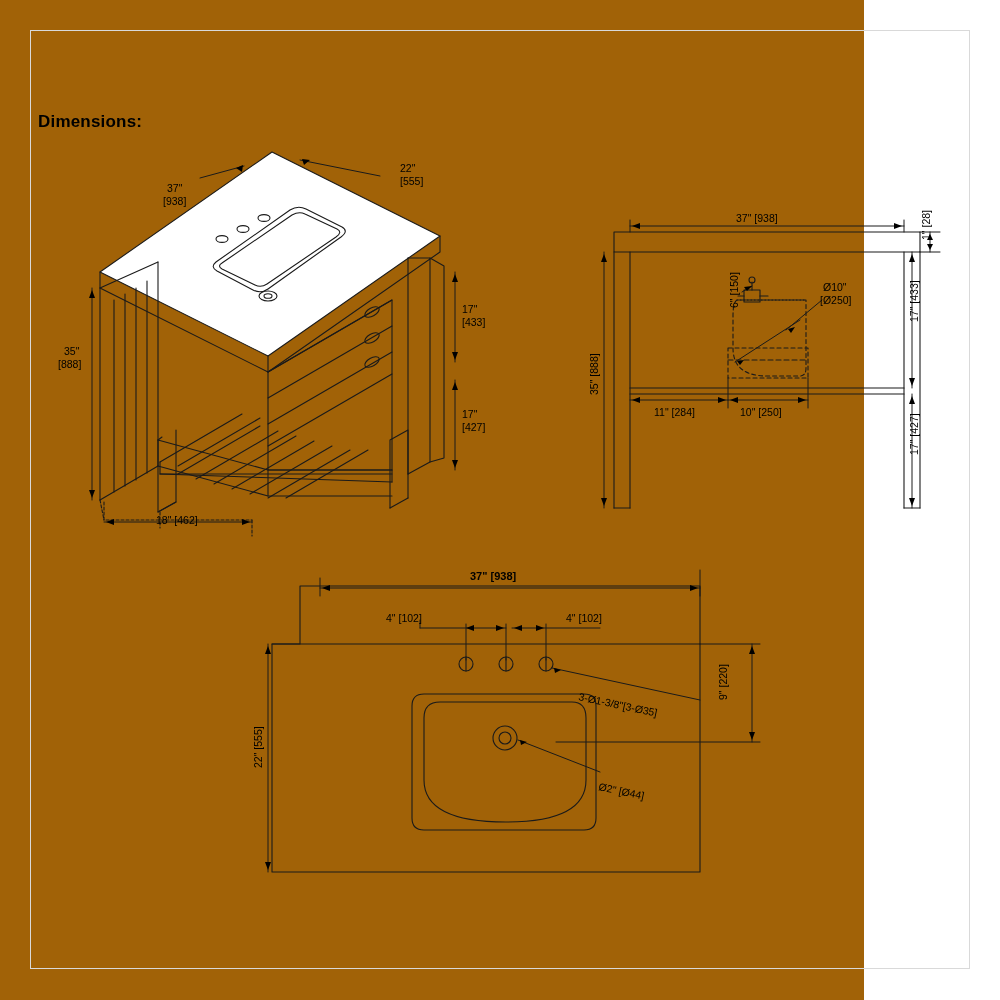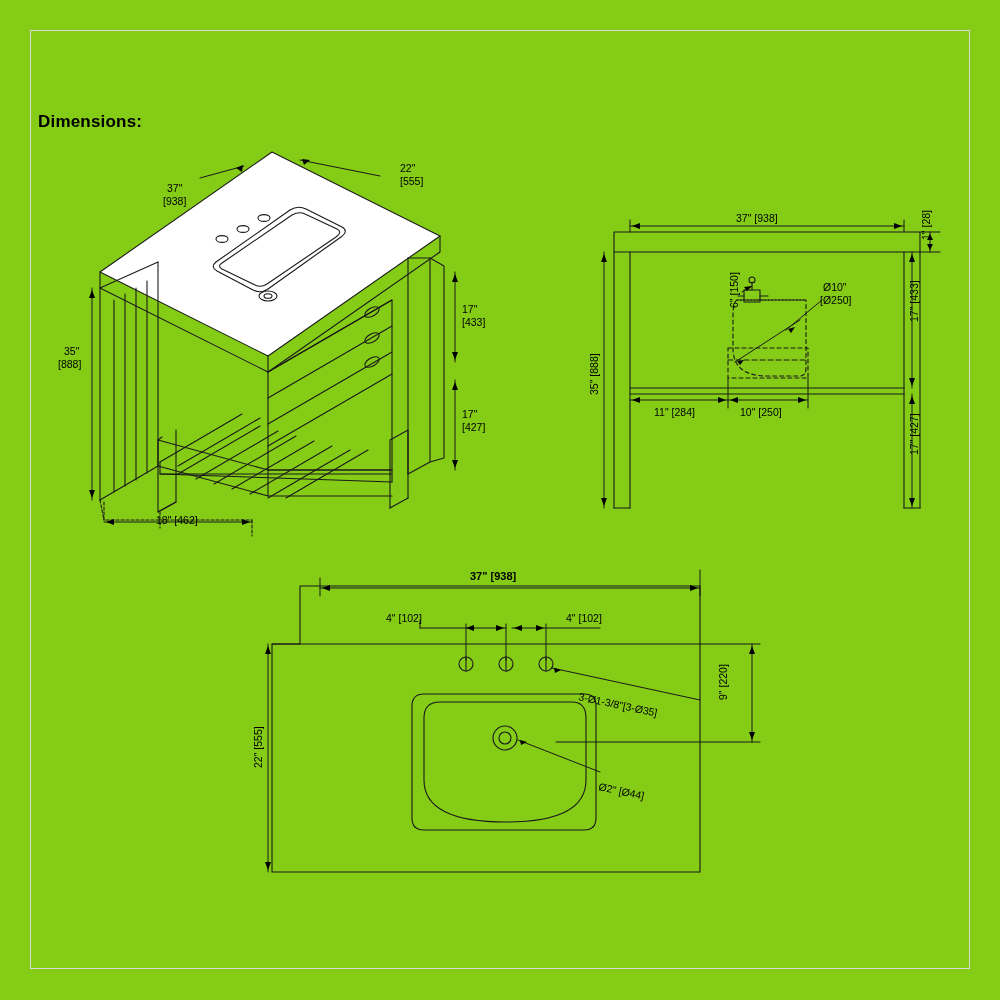--- a/index.html
+++ b/index.html
@@ -10,23 +10,23 @@
   body {
     width: 1000px;
     height: 1000px;
     font-family: "Liberation Sans", sans-serif;
     color: #000000;
     position: relative;
     overflow: hidden;
   }
   #page {
     position: relative;
-    width: 1000px;
+    width: 864px;
     height: 1000px;
-    background: #84cc16;
+    background: #a16207;
   }
   .frame-line {
     position: absolute;
     background: #d9d9d9;
   }
   #title {
     position: absolute;
     left: 38px;
     top: 112px;
     font-size: 17px;

